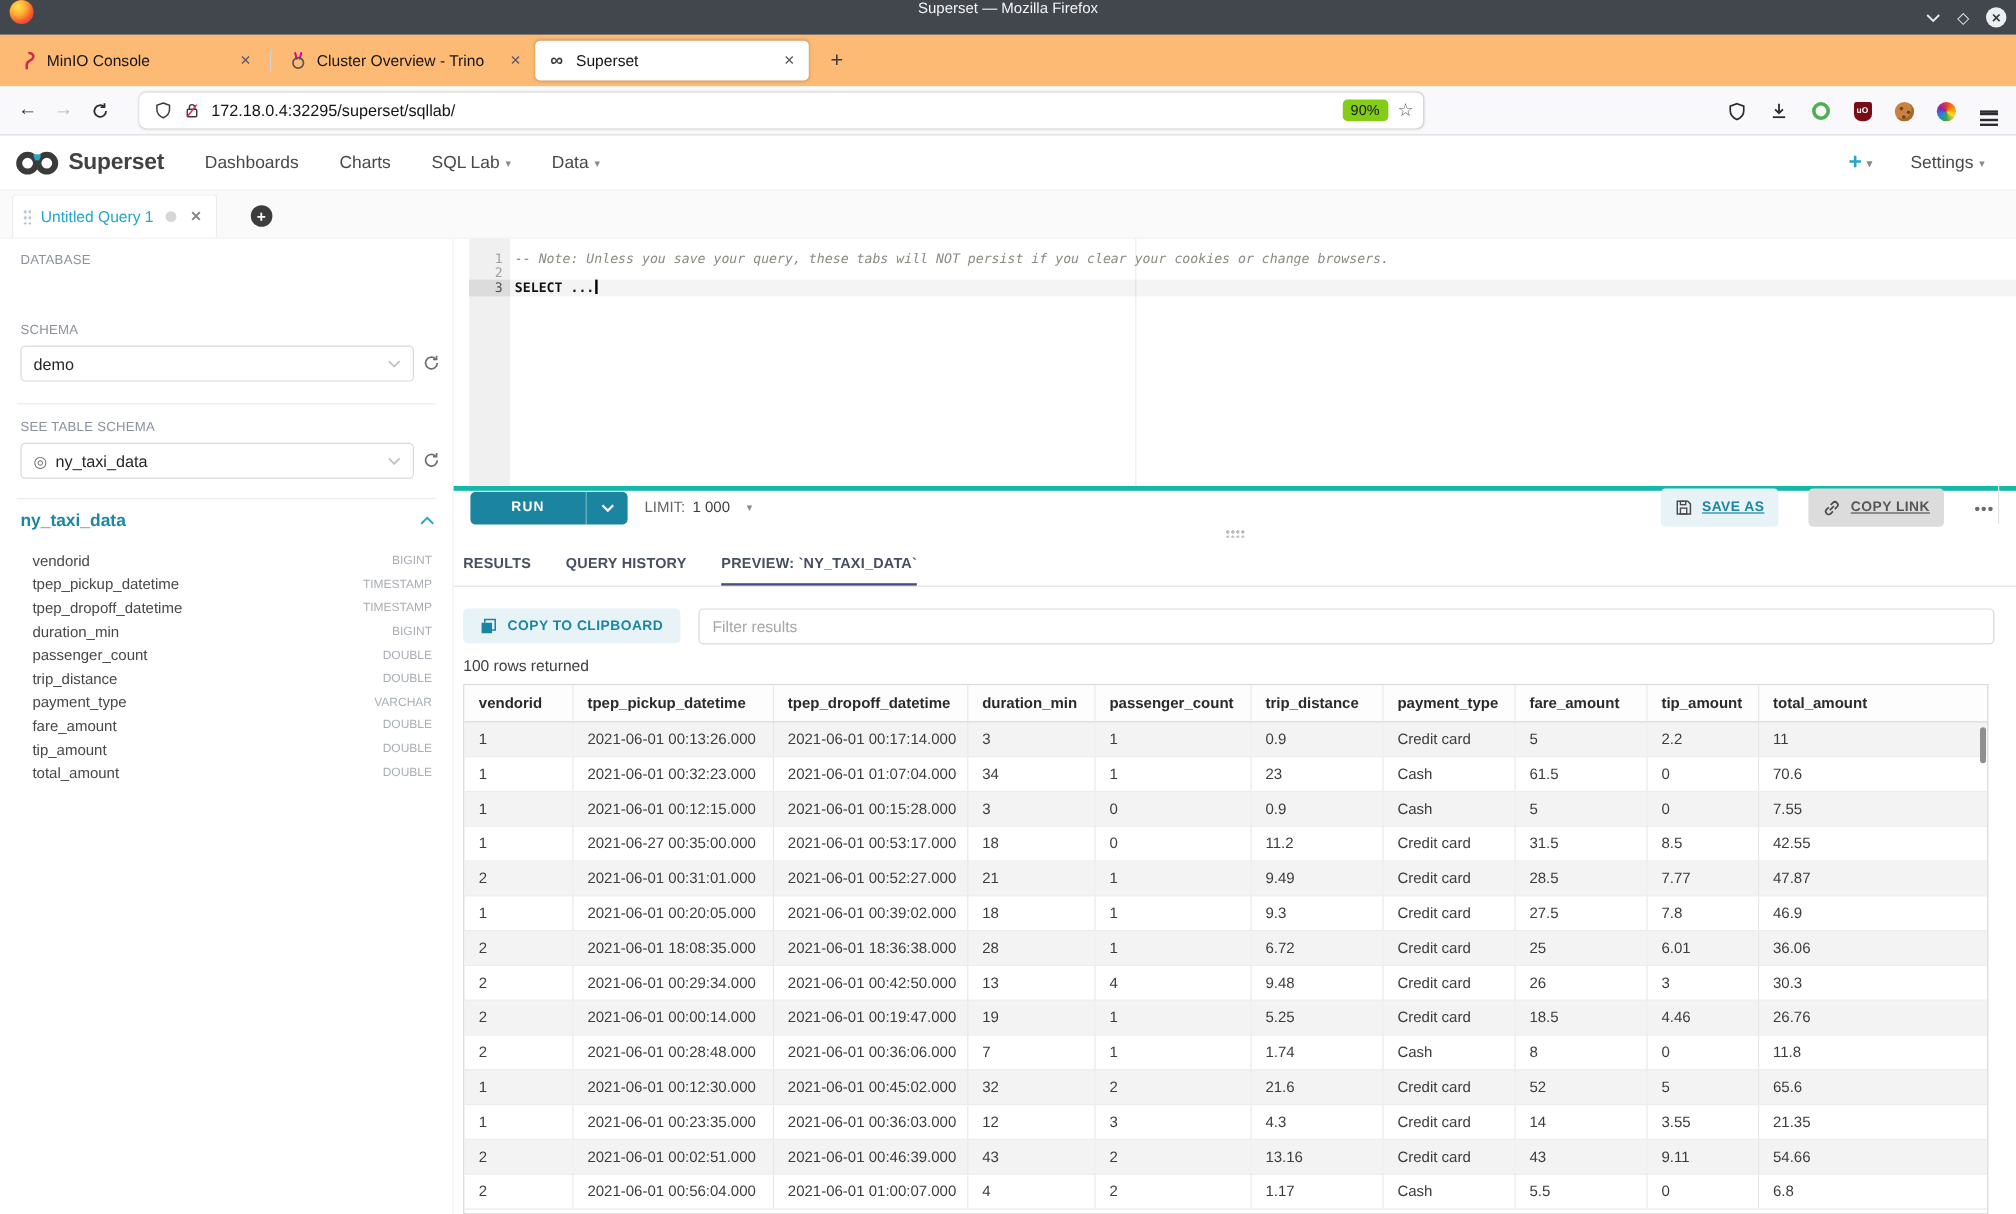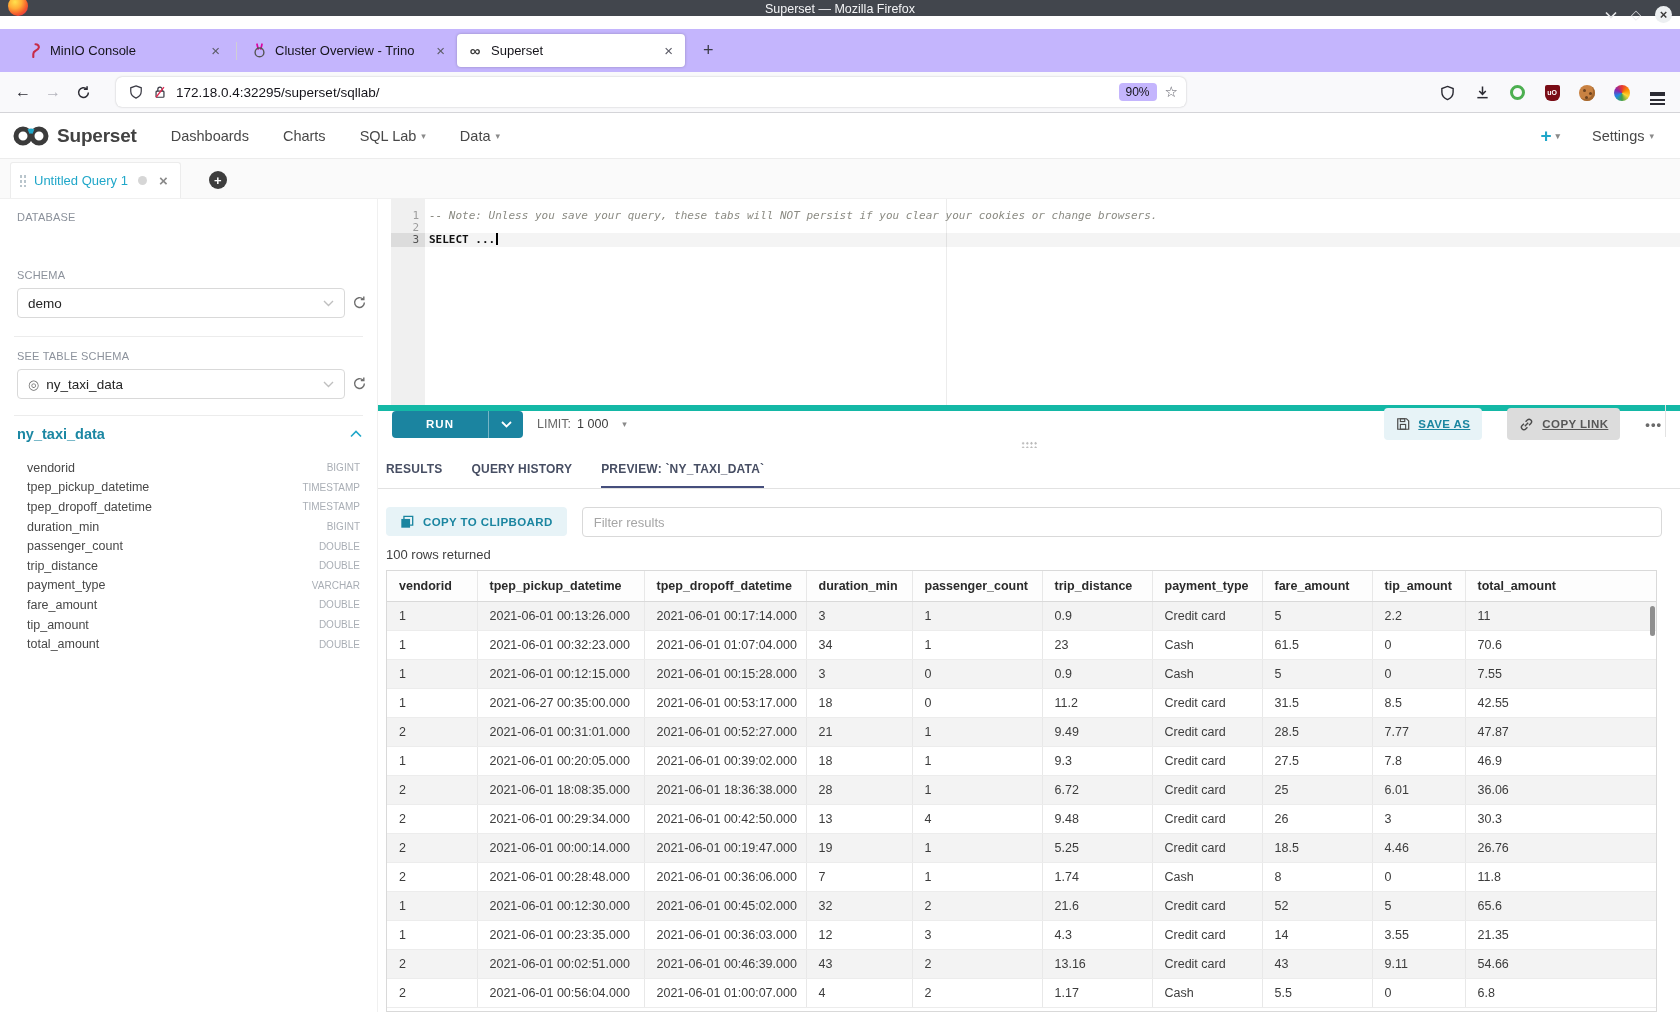--- a/index.html
+++ b/index.html
@@ -1,51 +1,51 @@
 <!DOCTYPE html>
 <html><head>
 <meta charset="utf-8">
 <style>
   * { margin:0; padding:0; box-sizing:border-box; }
   html,body { width:1680px; height:1012px; overflow:hidden; background:#fff;
     font-family:"Liberation Sans", sans-serif; }
   #screen { position:relative; width:1680px; height:1012px; }
 
   
-  #titlebar { position:absolute; top:0; left:0; right:0; height:16px; background:#42464d;
-    display:flex; align-items:flex-end; }
+  #titlebar { position:absolute; top:0; left:0; right:0; height:29px; background:#42464d;
+    display:flex; align-items:flex-start; }
   .ff-logo { width:20px; height:20px; margin-left:8px; border-radius:50%;
     background:radial-gradient(circle at 35% 30%, #ffe14d 0%, #ffab36 35%, #f4582c 65%, #d8206a 100%); }
   .win-title { position:absolute; left:0; right:0; text-align:center; color:#f3f4f6; font-size:12.5px; }
   .win-controls { position:absolute; right:8px; top:0; height:29px; display:flex; align-items:center; gap:14px; }
   .wc { color:#e7e8ea; font-size:13px; line-height:1; cursor:default; display:inline-flex; align-items:center; justify-content:center; }
   .wc.close { width:17px; height:17px; background:#eceff1; color:#3a3a3a; border-radius:50%; font-size:13px; font-weight:bold; }
 
   
-  #tabbar { position:absolute; top:29px; left:0; right:0; height:43px; background:#c4b5fd;
-    display:flex; align-items:center; padding-left:16px; }
+  #tabbar { position:absolute; top:29px; left:0; right:0; height:43px; background:#fdba74;
+    display:flex; align-items:center; padding-left:5px; }
   .fftab { height:33px; display:flex; align-items:center; padding:0 10px; width:216px; border-radius:4px; position:relative; }
   .fftab.active { background:#fff; width:228px; box-shadow:0 0 3px rgba(0,0,0,.25); }
   .fftab-label { flex:1; font-size:13px; color:#15141a; margin-left:8px; white-space:nowrap; overflow:hidden; }
   .fftab-close { color:#5b5b66; font-size:15px; padding:0 2px; }
   .fftab-sep { width:1px; height:18px; background:#cfcfd4; margin:0 4px; }
   .favicon { width:16px; height:16px; display:inline-flex; align-items:center; justify-content:center; }
   .inf-glyph { font-size:15px; font-weight:bold; color:#3b3b3b; line-height:1; }
   .newtab { font-size:18px; color:#3a3a44; margin-left:12px; padding:0 6px; }
 
   
   #urlbar { position:absolute; top:72px; left:0; right:0; height:41px; background:#f9f9fb;
     border-bottom:1px solid #d4d4d8; display:flex; align-items:center; }
   .navbtn { font-size:16px; color:#2b2b33; width:30px; text-align:center; }
   .navbtn.disabled { color:#b4b4bc; }
   .addressbar { margin-left:18px; width:1070px; height:30px; background:#fff; border-radius:6px;
     box-shadow:0 0 2px rgba(0,0,0,.25); display:flex; align-items:center; padding:0 8px; }
   .abar-icon { color:#3a3a44; display:inline-flex; margin:0 5px; }
   .url-text { flex:1; font-size:13.5px; color:#15141a; margin-left:4px; white-space:nowrap; }
-  .zoom-badge { background:#c4b5fd; color:#15141a; font-size:12px; padding:2px 7px; border-radius:4px; margin-right:8px; }
+  .zoom-badge { background:#84cc16; color:#15141a; font-size:12px; padding:2px 7px; border-radius:4px; margin-right:8px; }
   .star { font-size:15px; color:#5b5b66; }
   .ext-icons { position:absolute; right:14px; top:0; height:41px; display:flex; align-items:center; gap:17px; }
   .ext { display:inline-flex; align-items:center; justify-content:center; width:18px; height:18px; color:#2b2b33; }
   .green-ring { width:15px; height:15px; border:3px solid #4caf50; border-radius:50%; }
   .cookie { width:16px; height:16px; border-radius:50%; background:#c98242; box-shadow:inset -2px -2px 0 #a5682f; position:relative; }
   .cookie::after { content:""; position:absolute; left:4px; top:4px; width:3px; height:3px; border-radius:50%;
     background:#6d4320; box-shadow:6px 3px 0 #6d4320, 2px 7px 0 #6d4320; }
   .pinwheel { width:16px; height:16px; border-radius:50%;
     background:conic-gradient(#e53935,#fb8c00,#fdd835,#43a047,#1e88e5,#8e24aa,#e53935); }
   .burger span { display:block; width:15px; height:2px; background:#2b2b33; margin:2.5px 0; }
@@ -104,21 +104,21 @@
   .gactive { position:absolute; left:0; right:0; top:34px; height:14px; background:#dcdcdc; }
   .print-margin { position:absolute; left:568px; top:0; bottom:0; width:1px; background:#ececec; }
   .eline { position:absolute; left:51px; right:0; height:14px; font-family:"DejaVu Sans Mono", monospace;
     font-size:11px; line-height:14px; white-space:pre; }
   .eline.comment { color:#8b8b83; font-style:italic; }
   .eline.codeline { color:#111; font-weight:bold; }
   .active-line { position:absolute; left:47px; right:0; top:34px; height:14px; background:rgba(0,0,0,.045); }
   .cursor { display:inline-block; width:1.5px; height:12px; background:#000; vertical-align:-2px; margin-left:1px; }
 
   
-  #sqltoolbar { position:absolute; top:206px; left:0; right:0; height:32px; border-top:6px solid #14b8a6;
+  #sqltoolbar { position:absolute; top:206px; left:0; right:0; height:32px; border-top:4px solid #14b8a6;
     display:flex; align-items:center; padding:0 18px 0 14px; }
   .runbtn { height:27px; width:131px; background:#1b84a0; border-radius:4px; display:flex; align-items:stretch; overflow:hidden; }
   .run-label { flex:1; color:#fff; font-size:11.5px; font-weight:bold; letter-spacing:1px;
     display:flex; align-items:center; justify-content:center; }
   .run-split { width:35px; border-left:1px solid rgba(255,255,255,.4); color:#fff;
     display:flex; align-items:center; justify-content:center; }
   .limit { margin-left:14px; font-size:12.5px; color:#666; display:inline-flex; align-items:center; }
   .limit b { color:#3c3c3c; font-weight:normal; margin-left:6px; }
   .limit .caret { margin-left:14px; }
   .tool-right { margin-left:auto; display:flex; align-items:center; gap:25px; }

